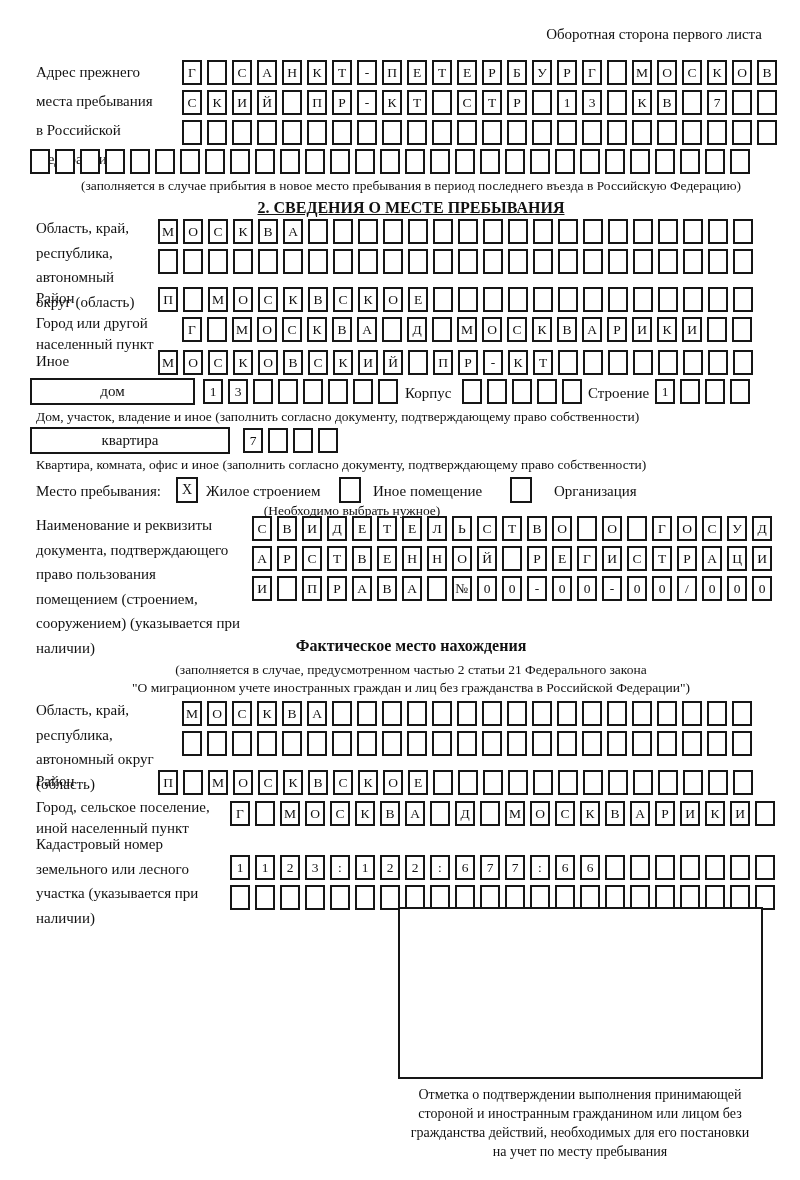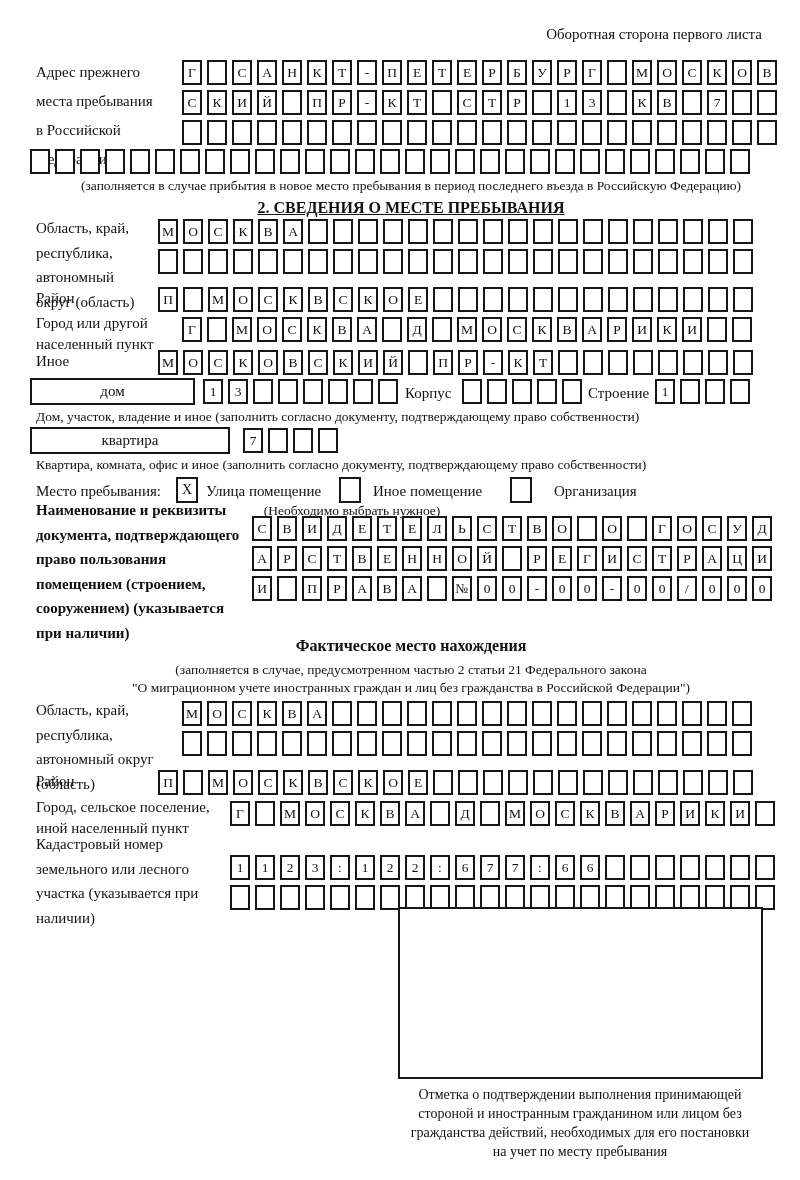--- a/index.html
+++ b/index.html
@@ -312,28 +312,28 @@
   <div class="cells" style="left:243px;top:428px;">
       <span class="cell">7</span>
       <span class="cell"></span>
       <span class="cell"></span>
       <span class="cell"></span>
     </div>
   <div class="abs note" style="left:36px;top:457px;">Квартира, комната, офис и иное (заполнить согласно документу, подтверждающему право собственности)</div>
 
   <div class="abs lbl" style="left:36px;top:479px;">Место пребывания:</div>
   <div class="checkbox" style="left:176px;top:477px;">X</div>
-  <div class="abs lbl" style="left:206px;top:479px;">Улица помещение</div>
+  <div class="abs lbl" style="left:206px;top:479px;">Жилое строением</div>
   <div class="checkbox" style="left:339px;top:477px;"></div>
   <div class="abs lbl" style="left:373px;top:479px;">Иное помещение</div>
   <div class="checkbox" style="left:510px;top:477px;"></div>
   <div class="abs lbl" style="left:554px;top:479px;">Организация</div>
   <div class="abs note" style="left:12px;top:503px;width:680px;text-align:center;">(Необходимо выбрать нужное)</div>
 
-  <div class="abs lbl" style="left:36px;top:498px;width:205px;font-weight:bold;">Наименование и реквизиты документа, подтверждающего право пользования помещением (строением, сооружением) (указывается при наличии)</div>
+  <div class="abs lbl" style="left:36px;top:513px;width:205px;">Наименование и реквизиты документа, подтверждающего право пользования помещением (строением, сооружением) (указывается при наличии)</div>
   <div class="cells" style="left:252px;top:516px;">
       <span class="cell">С</span>
       <span class="cell">В</span>
       <span class="cell">И</span>
       <span class="cell">Д</span>
       <span class="cell">Е</span>
       <span class="cell">Т</span>
       <span class="cell">Е</span>
       <span class="cell">Л</span>
       <span class="cell">Ь</span>

